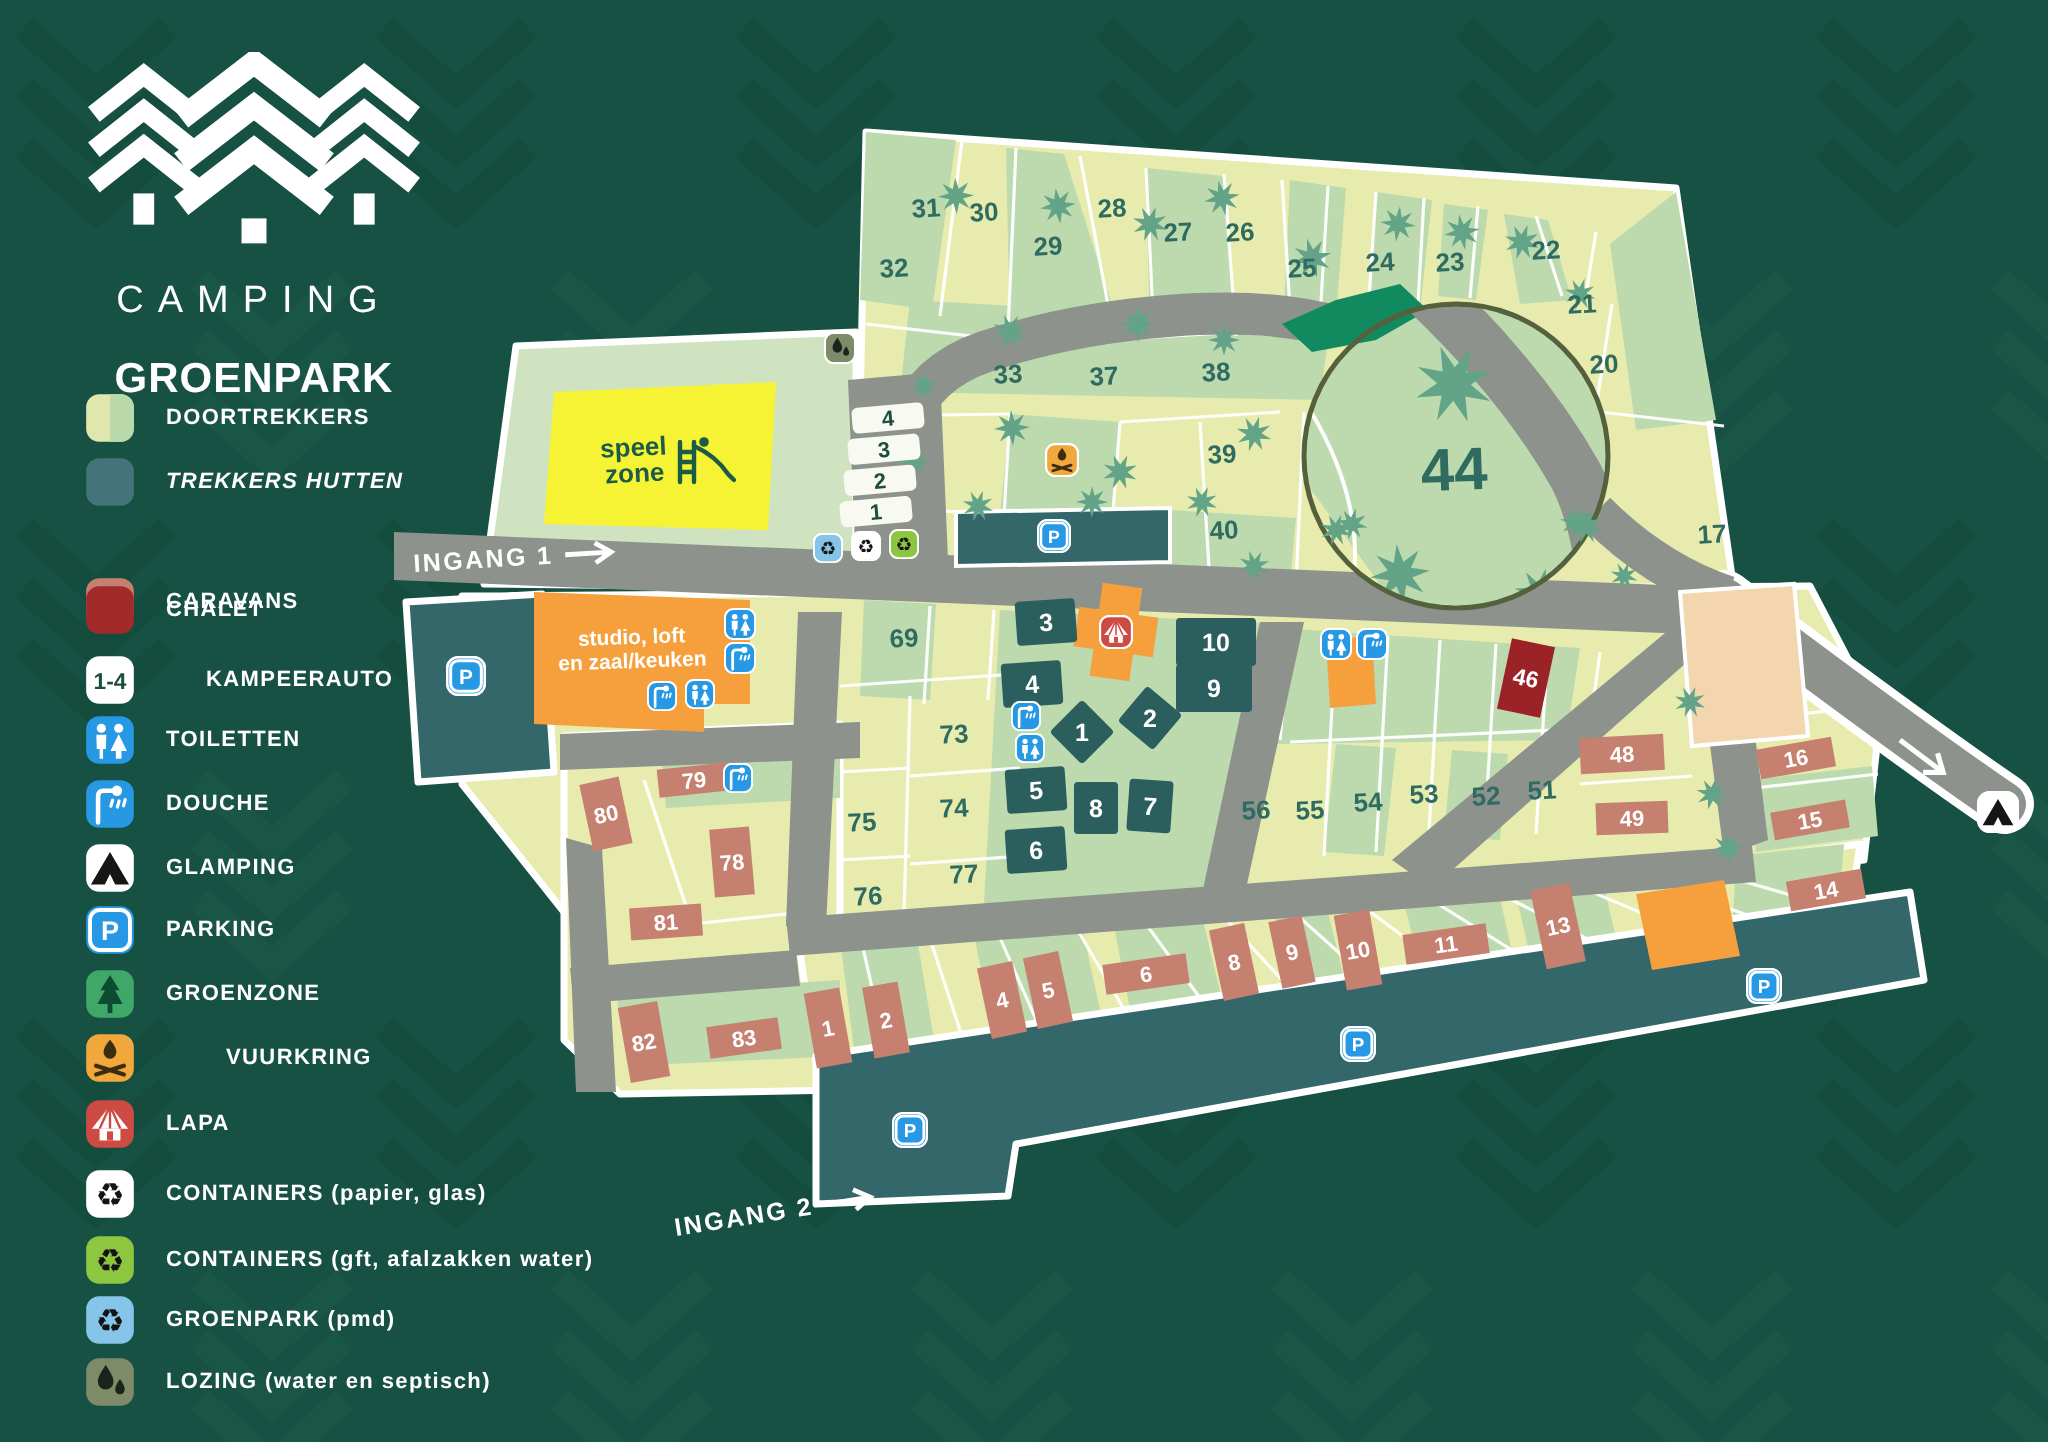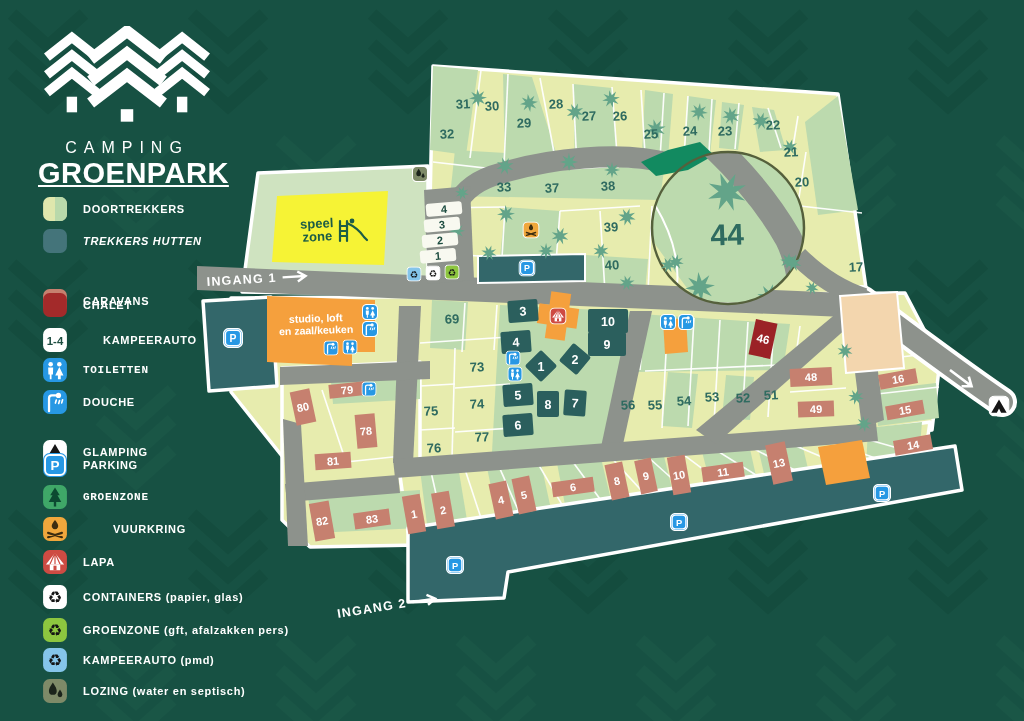--- a/index.html
+++ b/index.html
@@ -1,22 +1,22 @@
 <!DOCTYPE html>
 <html style="--bg: #175143; --bg_pattern_dark: #114839; --bg_pattern_light: #1d5a49; --plot_yellow: #e7ecae; --plot_green: #bcdaae; --section_green: #cfe3c0; --road: #8d928c; --teal: #33676a; --hut: #2b5f5d; --caravan: #c6806f; --chalet: #9b2226; --number: #2f6b60; --orange: #f5a03d; --peach: #f3d6ae; --speel_yellow: #f6f335; --speel_text: #1c5c46; --blue_icon: #2798e4; --green_icon: #3fa768; --amber_icon: #f0a73c; --red_icon: #ce4b43; --lime_icon: #8dc63f; --lightblue_icon: #85c5ea; --olive_icon: #7e8a68; --emerald: #128a60; --tree: #63a489; --circle_stroke: #55603c; --white: #ffffff;"><head>
 <meta charset="utf-8">
 <style>
   html,body{margin:0;padding:0;background:#0d3d30;}
   .stage{position:relative;width:1024px;height:721px;overflow:hidden;
          background:var(--bg,#175143);font-family:"Liberation Sans",sans-serif;}
   .bgpattern{position:absolute;left:0;top:0;z-index:0;}
   #map-svg{position:absolute;left:0;top:0;z-index:1;}
   .logo{position:absolute;left:38px;top:26px;width:178px;text-align:center;color:#fff;z-index:2;}
-  .logo .l1{font-size:16px;letter-spacing:7px;font-weight:500;margin-top:5px;}
-  .logo .l2{font-size:29px;font-weight:800;letter-spacing:.5px;margin-top:0;text-decoration:underline;}
+  .logo .l1{font-size:19px;letter-spacing:7px;font-weight:500;margin-top:5px;}
+  .logo .l2{font-size:21px;font-weight:800;letter-spacing:.5px;margin-top:16px;}
   #legend{position:absolute;left:42px;top:0;z-index:2;}
   .lrow{position:absolute;left:0;display:flex;align-items:center;white-space:nowrap;height:26px;}
   .licon{width:26px;height:26px;display:inline-block;flex:0 0 26px;}
   .licon svg{display:block;}
   .llabel{color:#fff;font-size:11px;font-weight:bold;letter-spacing:.7px;margin-left:15px;}
 </style>
 </head>
 <body>
 
 <div class="stage">
@@ -617,21 +617,21 @@
       </div>
       <div class="lrow" style="top: 327px; gap: 20px;">
         <span class="licon">
           <svg width="26" height="26" viewBox="0 0 24 24">
             <rect x="1" y="1" width="22" height="22" rx="6" fill="#ffffff"></rect>
             <text x="12" y="16.3" text-anchor="middle" font-size="10.5" font-family="Liberation Sans, sans-serif" font-weight="bold" fill="#1d4d40">1-4</text>
           </svg>
         </span>
         <span class="llabel">KAMPEERAUTO</span>
       </div>
-      <div class="lrow" style="top: 357px; font-family: Liberation Mono, monospace;">
+      <div class="lrow" style="top: 357px;">
         <span class="licon">
           <svg width="26" height="26" viewBox="0 0 24 24">
             <rect x="1" y="1" width="22" height="22" rx="6" fill="#2798e4"></rect>
             <g fill="#fff">
               <circle cx="8" cy="6.6" r="2.1"></circle>
               <path d="M5.7,9.6 h4.6 l-.2,6.6 h-1.3 v4.4 h-1.6 v-4.4 h-1.3 Z"></path>
               <circle cx="16" cy="6.6" r="2.1"></circle>
               <path d="M16,9.2 l3.8,7.9 h-2.5 v3.5 h-2.6 v-3.5 h-2.5 Z"></path>
             </g>
           </svg>
@@ -642,40 +642,40 @@
         <span class="licon">
           <svg width="26" height="26" viewBox="0 0 24 24">
             <rect x="1" y="1" width="22" height="22" rx="6" fill="#2798e4"></rect>
             <path d="M6.5,20.5 V8.5 q0,-2.6 2.6,-2.6 h4.2" stroke="#fff" stroke-width="2.1" fill="none" stroke-linecap="round"></path>
             <circle cx="15.2" cy="5.9" r="2.4" fill="#fff"></circle>
             <path d="M13.2,10.2 l-.8,2.8 M16.2,10.6 l-.8,2.8 M19,10 l-.8,2.8" stroke="#fff" stroke-width="1.5" stroke-linecap="round"></path>
           </svg>
         </span>
         <span class="llabel">DOUCHE</span>
       </div>
-      <div class="lrow" style="top: 439px;">
+      <div class="lrow" style="top: 421px;">
         <span class="licon">
           <svg width="26" height="26" viewBox="0 0 24 24">
             <rect x="1" y="1" width="22" height="22" rx="6" fill="#ffffff"></rect>
             <path d="M3.2,19.6 L12,4.6 L20.8,19.6 H14.4 L12,14.8 L9.6,19.6 Z" fill="#161616"></path>
           </svg>
         </span>
         <span class="llabel">GLAMPING</span>
       </div>
       <div class="lrow" style="top: 452px;">
         <span class="licon">
           <svg width="26" height="26" viewBox="0 0 24 24">
             <rect x="1" y="1" width="22" height="22" rx="6" fill="#2798e4"></rect>
             <rect x="2.8" y="2.8" width="18.4" height="18.4" rx="4.5" fill="none" stroke="#fff" stroke-width="1.8"></rect>
             <text x="12" y="16.8" text-anchor="middle" font-size="12.5" font-family="Liberation Sans, sans-serif" font-weight="bold" fill="#fff">P</text>
           </svg>
         </span>
         <span class="llabel">PARKING</span>
       </div>
-      <div class="lrow" style="top: 484px; font-family: Liberation Mono, monospace;">
+      <div class="lrow" style="top: 484px;">
         <span class="licon">
           <svg width="26" height="26" viewBox="0 0 24 24">
             <rect x="1" y="1" width="22" height="22" rx="6" fill="#3fa768"></rect>
             <g fill="#0c4a31">
               <path d="M12,3.2 L7.6,10.3 h2.1 L6.2,16.6 h11.6 L14.3,10.3 h2.1 Z"></path>
               <rect x="10.9" y="16.6" width="2.2" height="4.2"></rect>
             </g>
           </svg>
         </span>
         <span class="llabel">GROENZONE</span>
@@ -711,30 +711,30 @@
         </span>
         <span class="llabel">CONTAINERS (papier, glas)</span>
       </div>
       <div class="lrow" style="top: 617px;">
         <span class="licon">
           <svg width="26" height="26" viewBox="0 0 24 24">
             <rect x="1" y="1" width="22" height="22" rx="6" fill="#8dc63f"></rect>
             <text x="12" y="17.6" text-anchor="middle" font-size="15" fill="#141414" font-family="DejaVu Sans, sans-serif">♻</text>
           </svg>
         </span>
-        <span class="llabel">GROENZONE (gft, afalzakken pers)</span>
+        <span class="llabel">CONTAINERS (gft, afalzakken water)</span>
       </div>
       <div class="lrow" style="top: 647px;">
         <span class="licon">
           <svg width="26" height="26" viewBox="0 0 24 24">
             <rect x="1" y="1" width="22" height="22" rx="6" fill="#85c5ea"></rect>
             <text x="12" y="17.6" text-anchor="middle" font-size="15" fill="#141414" font-family="DejaVu Sans, sans-serif">♻</text>
           </svg>
         </span>
-        <span class="llabel">KAMPEERAUTO (pmd)</span>
+        <span class="llabel">GROENPARK (pmd)</span>
       </div>
       <div class="lrow" style="top: 678px;">
         <span class="licon">
           <svg width="26" height="26" viewBox="0 0 24 24">
             <rect x="1" y="1" width="22" height="22" rx="6" fill="#7e8a68"></rect>
             <g fill="#1b231b">
               <path d="M10,4.2 C7.6,7.8 6.4,9.9 6.4,11.9 a3.6,3.6 0 0 0 7.2,0 C13.6,9.9 12.4,7.8 10,4.2 Z"></path>
               <path d="M16.6,10.6 C15.1,12.9 14.4,14.2 14.4,15.5 a2.2,2.2 0 0 0 4.4,0 C18.8,14.2 18.1,12.9 16.6,10.6 Z"></path>
             </g>
           </svg>

